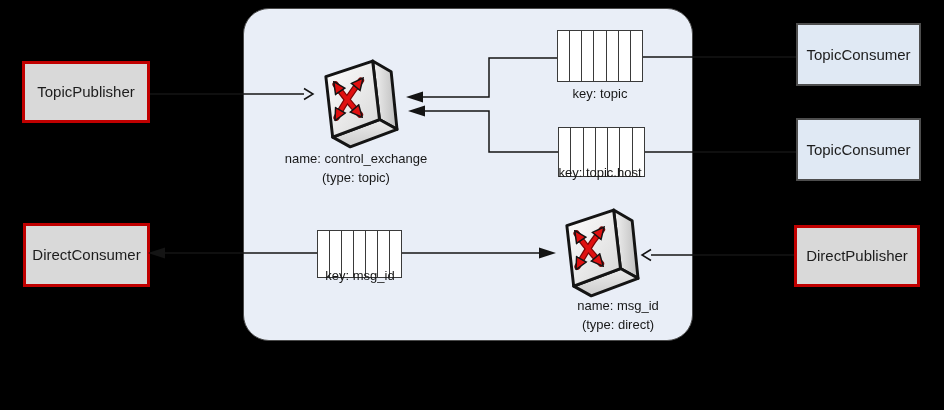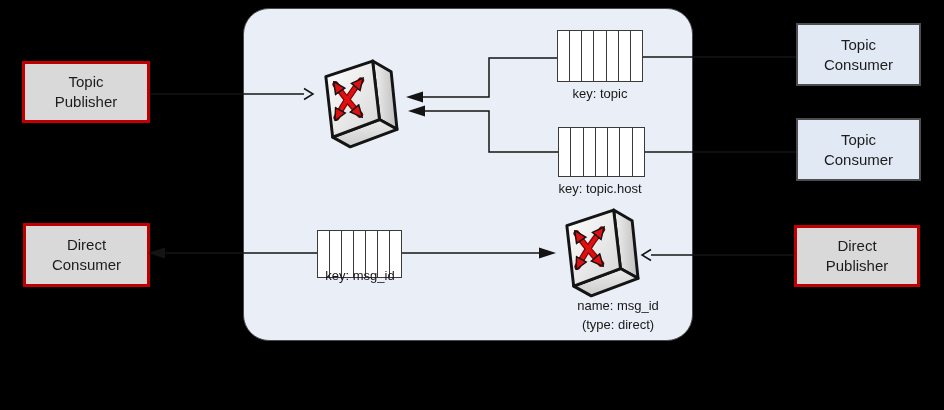--- a/index.html
+++ b/index.html
@@ -11,21 +11,21 @@
   }
   .panel{
     position:absolute;left:243px;top:8px;width:450px;height:333px;
     box-sizing:border-box;
     background:var(--panel-fill,#e9eef7);
     border:1.5px solid var(--panel-border,#4a4a4a);
     border-radius:26px;
   }
   .node{
     position:absolute;box-sizing:border-box;
-    display:flex;flex-direction:column;align-items:center;justify-content:center;
+    display:flex;flex-direction:row;align-items:center;justify-content:center;
     text-align:center;font-size:15px;line-height:20px;
   }
   .node.red{
     background:var(--node-gray-fill,#d9d9d9);
     border:3px solid var(--node-red-border,#c00000);
   }
   .node.blue{
     background:var(--node-blue-fill,#e0e9f4);
     border:2px solid var(--node-blue-border,#4d4d4d);
   }
@@ -85,20 +85,24 @@
 
   <div class="panel"></div>
 
   <svg class="exicon" style="left:320px;top:57px" width="78" height="90" viewBox="0 0 80 92">
     <use href="#exchange-shape"></use>
   </svg>
   <svg class="exicon" style="left:561px;top:206px" width="78" height="90" viewBox="0 0 80 92">
     <use href="#exchange-shape"></use>
   </svg>
 
+  <div class="exlabel" style="left:356px;top:149px">
+    <div>name: control_exchange</div>
+    <div>(type: topic)</div>
+  </div>
   <div class="exlabel" style="left:618px;top:296px">
     <div>name: msg_id</div>
     <div>(type: direct)</div>
   </div>
 
   <div class="queue" style="left:557px;top:30px;width:86px;height:52px">
       <span class="qcell"></span>
       <span class="qcell"></span>
       <span class="qcell"></span>
       <span class="qcell"></span>
@@ -110,21 +114,21 @@
 
   <div class="queue" style="left:558px;top:127px;width:87px;height:50px">
       <span class="qcell"></span>
       <span class="qcell"></span>
       <span class="qcell"></span>
       <span class="qcell"></span>
       <span class="qcell"></span>
       <span class="qcell"></span>
       <span class="qcell"></span>
     </div>
-  <div class="qlabel" style="left:600px;top:179px">key: topic.host</div>
+  <div class="qlabel" style="left:600px;top:163px">key: topic.host</div>
 
   <div class="queue" style="left:317px;top:230px;width:85px;height:48px">
       <span class="qcell"></span>
       <span class="qcell"></span>
       <span class="qcell"></span>
       <span class="qcell"></span>
       <span class="qcell"></span>
       <span class="qcell"></span>
       <span class="qcell"></span>
     </div>

